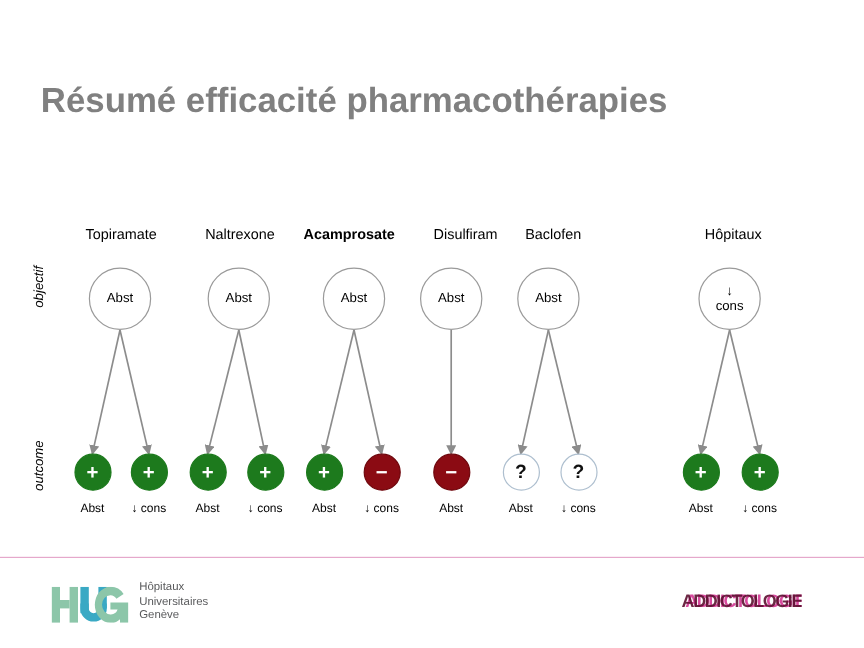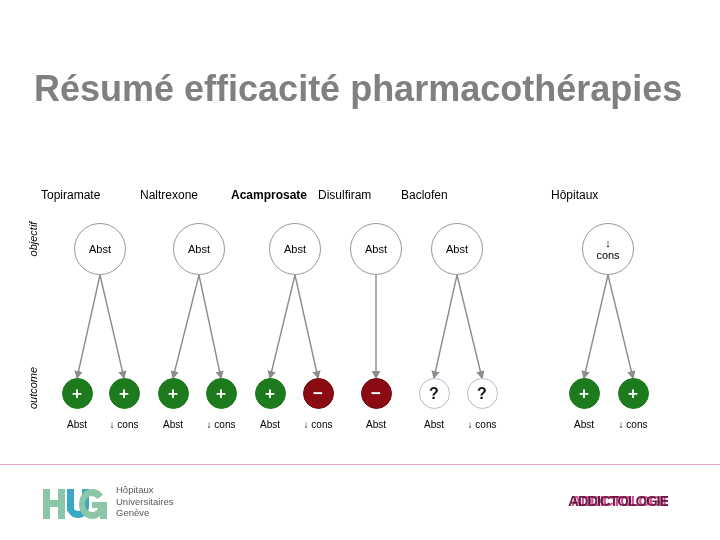--- a/index.html
+++ b/index.html
@@ -15,21 +15,21 @@
     font-family: "Liberation Sans", sans-serif;
     overflow: hidden;
   }
 
   
   #slide-title {
     position: absolute;
     left: 34px;
     top: 68px;
     width: 660px;
-    font-size: 36px;
+    font-size: 29px;
     font-weight: bold;
     color: #808080;
     letter-spacing: 0px;
     white-space: nowrap;
   }
 
   
   .axis-label {
     position: absolute;
     font-style: italic;
@@ -55,20 +55,21 @@
     line-height: 14px;
   }
 
   
   .col-header {
     position: absolute;
     top: 188px;
     font-size: 12px;
     color: #000000;
     white-space: nowrap;
+    text-align: center;
   }
 
   
   .goal-node {
     position: absolute;
     width: 52px;
     height: 52px;
     border: 1px solid #9a9a9a;
     border-radius: 50%;
     background: #ffffff;

